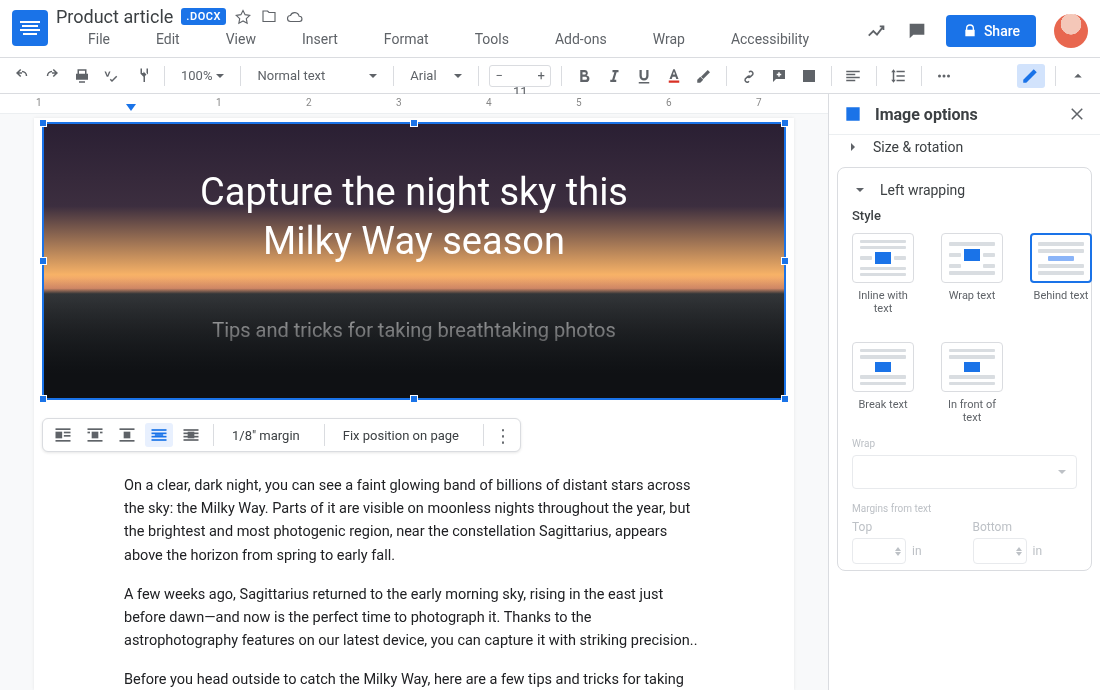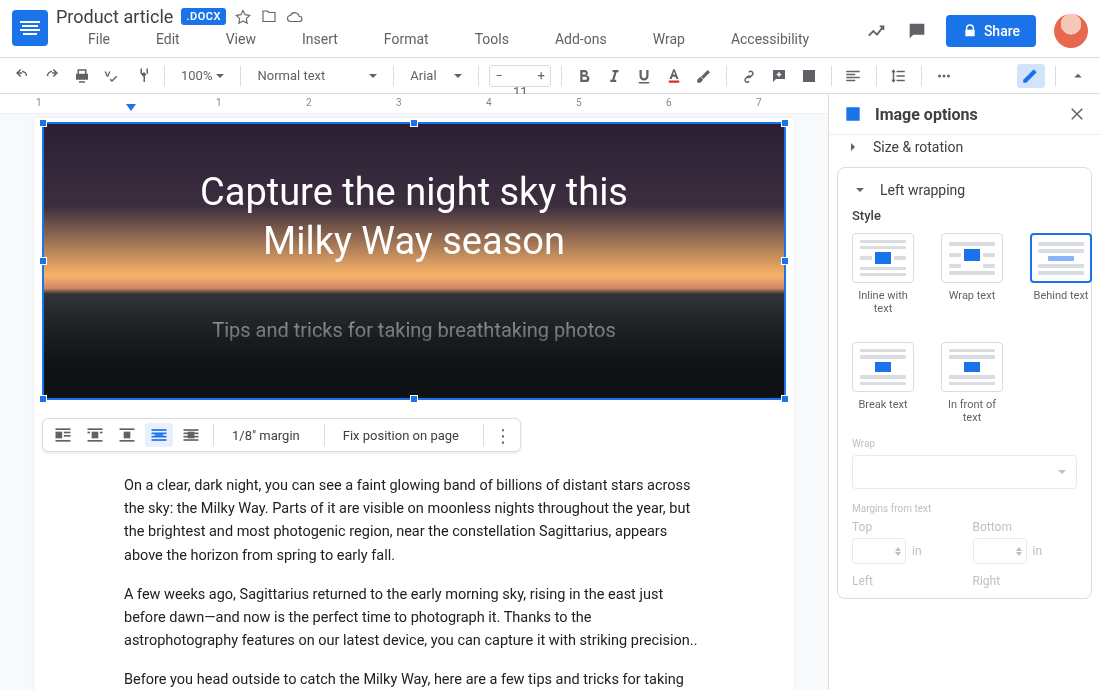--- a/index.html
+++ b/index.html
@@ -502,23 +502,15 @@
               <div class="stepper">
                 <div class="arrows">
                   <div class="up"></div>
                   <div class="dn"></div>
                 </div>
               </div>
               <span class="unit">in</span>
             </div>
         </div>
       </div>
-      <div class="mrow" style="margin-top:10px">
-        <div class="mcol">
-          <div class="lbl">Left</div>
-        </div>
-        <div class="mcol">
-          <div class="lbl">Right</div>
-        </div>
-      </div>
     </div>
   </div>
 </div>
 
 </body></html>

